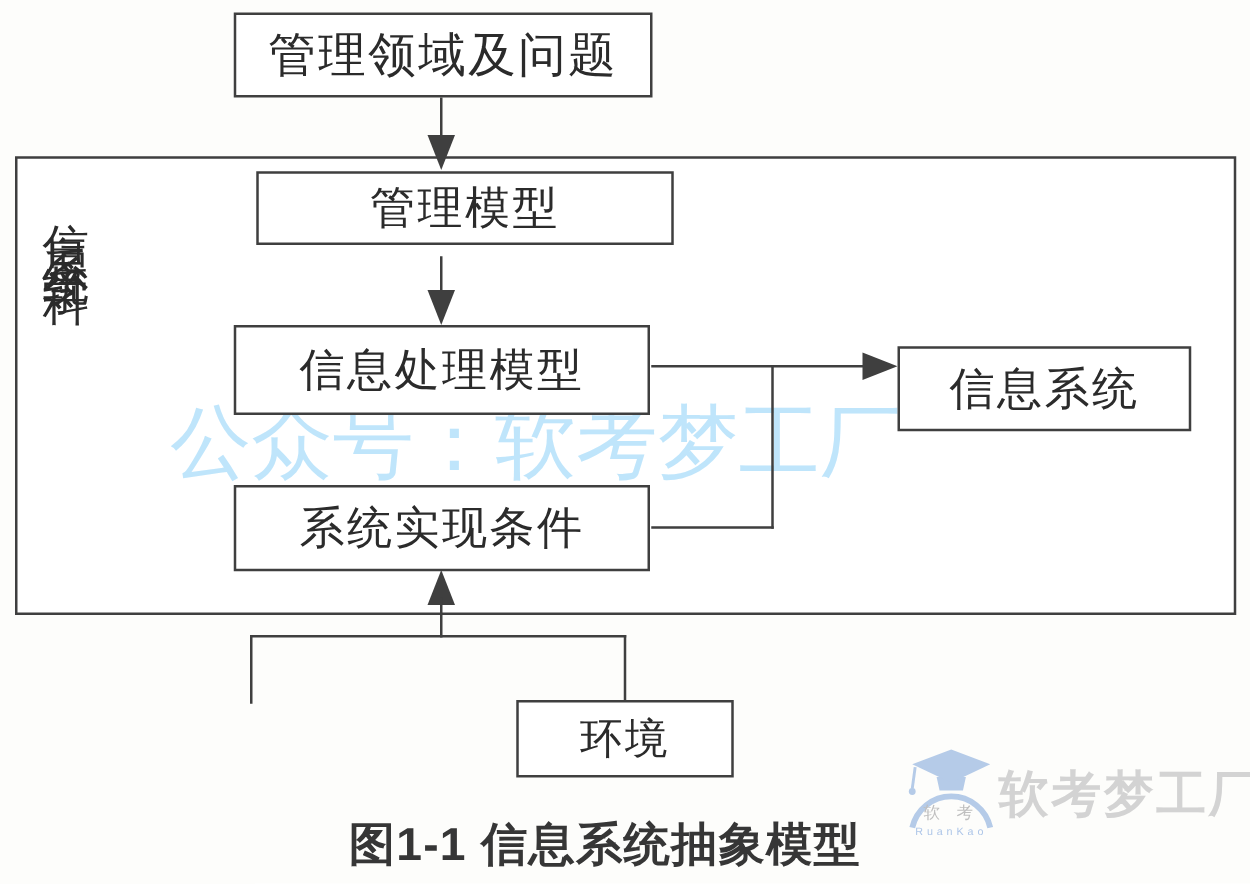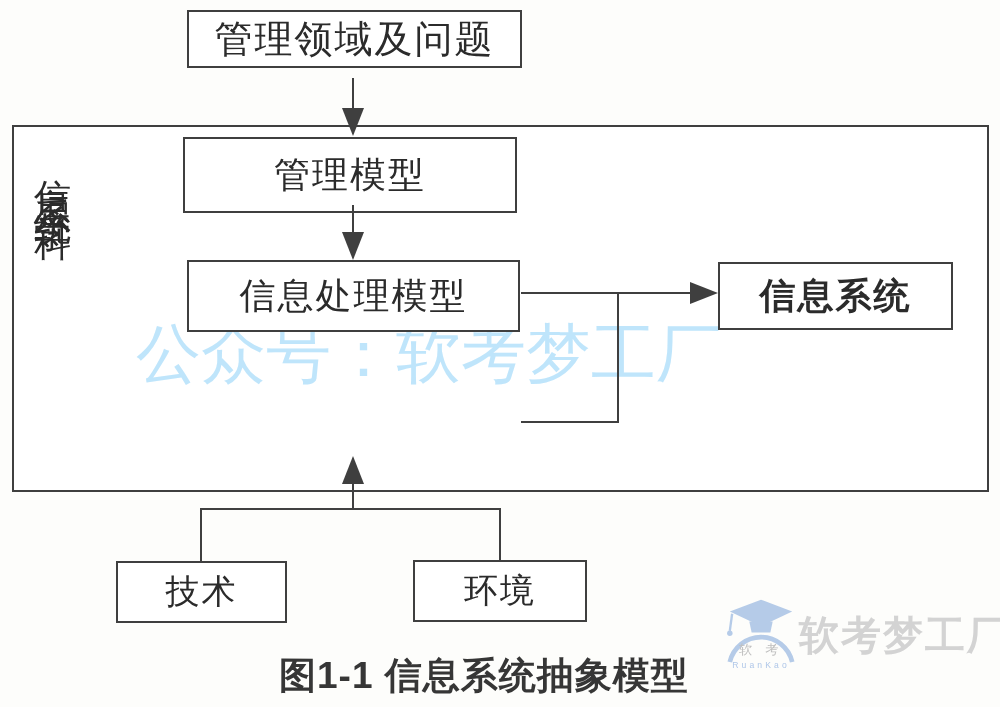--- a/index.html
+++ b/index.html
@@ -47,58 +47,58 @@
 </head>
 <body>
 
 <div class="stage">
 
   <div class="watermark">公众号：软考梦工厂</div>
 
   <div class="container-box" style="left:12px;top:125px;width:977px;height:367px;"></div>
   <div class="vertical-label" style="left:27px;top:150px;">信息系统学科</div>
 
-  <div class="box" style="left:187px;top:10px;width:335px;height:58px;text-align:right;">
+  <div class="box" style="left:187px;top:10px;width:335px;height:68px;text-align:right;">
     <span style="font-size:38px;">管理领域及问题</span>
   </div>
 
   <div class="line" style="left:352px;top:78px;width:2px;height:32px;"></div>
   <div class="arrowhead ah-down" style="left:342px;top:108px;"></div>
 
-  <div class="box" style="left:183px;top:137px;width:334px;height:76px;">
+  <div class="box" style="left:205px;top:137px;width:334px;height:59px;">
     <span>管理模型</span>
   </div>
 
   <div class="line" style="left:352px;top:205px;width:2px;height:28px;"></div>
   <div class="arrowhead ah-down" style="left:342px;top:232px;"></div>
 
   <div class="box" style="left:187px;top:260px;width:333px;height:72px;">
     <span>信息处理模型</span>
   </div>
 
+  <div class="box" style="left:187px;top:388px;width:333px;height:69px;">
+    <span>系统实现条件</span>
+  </div>
 
   <div class="line" style="left:521px;top:292px;width:172px;height:2px;"></div>
   <div class="arrowhead ah-right" style="left:690px;top:282px;"></div>
   <div class="line" style="left:617px;top:292px;width:2px;height:131px;"></div>
   <div class="line" style="left:521px;top:421px;width:98px;height:2px;"></div>
 
-  <div class="box" style="left:718px;top:262px;width:235px;height:68px;font-weight:bold;">
+  <div class="box" style="left:718px;top:277px;width:235px;height:68px;">
     <span>信息系统</span>
   </div>
 
   <div class="arrowhead ah-up" style="left:342px;top:456px;"></div>
   <div class="line" style="left:352px;top:478px;width:2px;height:32px;"></div>
 
   <div class="line" style="left:200px;top:508px;width:301px;height:2px;"></div>
   <div class="line" style="left:200px;top:508px;width:2px;height:55px;"></div>
   <div class="line" style="left:499px;top:508px;width:2px;height:54px;"></div>
 
-  <div class="box" style="left:116px;top:561px;width:171px;height:62px;">
-    <span style="font-size:34px;">技术</span>
-  </div>
 
   <div class="box" style="left:413px;top:560px;width:174px;height:62px;">
     <span style="font-size:34px;text-align:right;">环境</span>
   </div>
 
   <div class="caption">图1-1 信息系统抽象模型</div>
 
   <svg class="logo-icon" width="78" height="78" viewBox="0 0 100 100">
     <path d="M 10,86 A 41,41 0 0 1 90,86" fill="none" stroke="#b5cbe8" stroke-width="6"></path>
     <polygon points="35,34 65,34 62,48 38,48" fill="#b5cbe8"></polygon>

